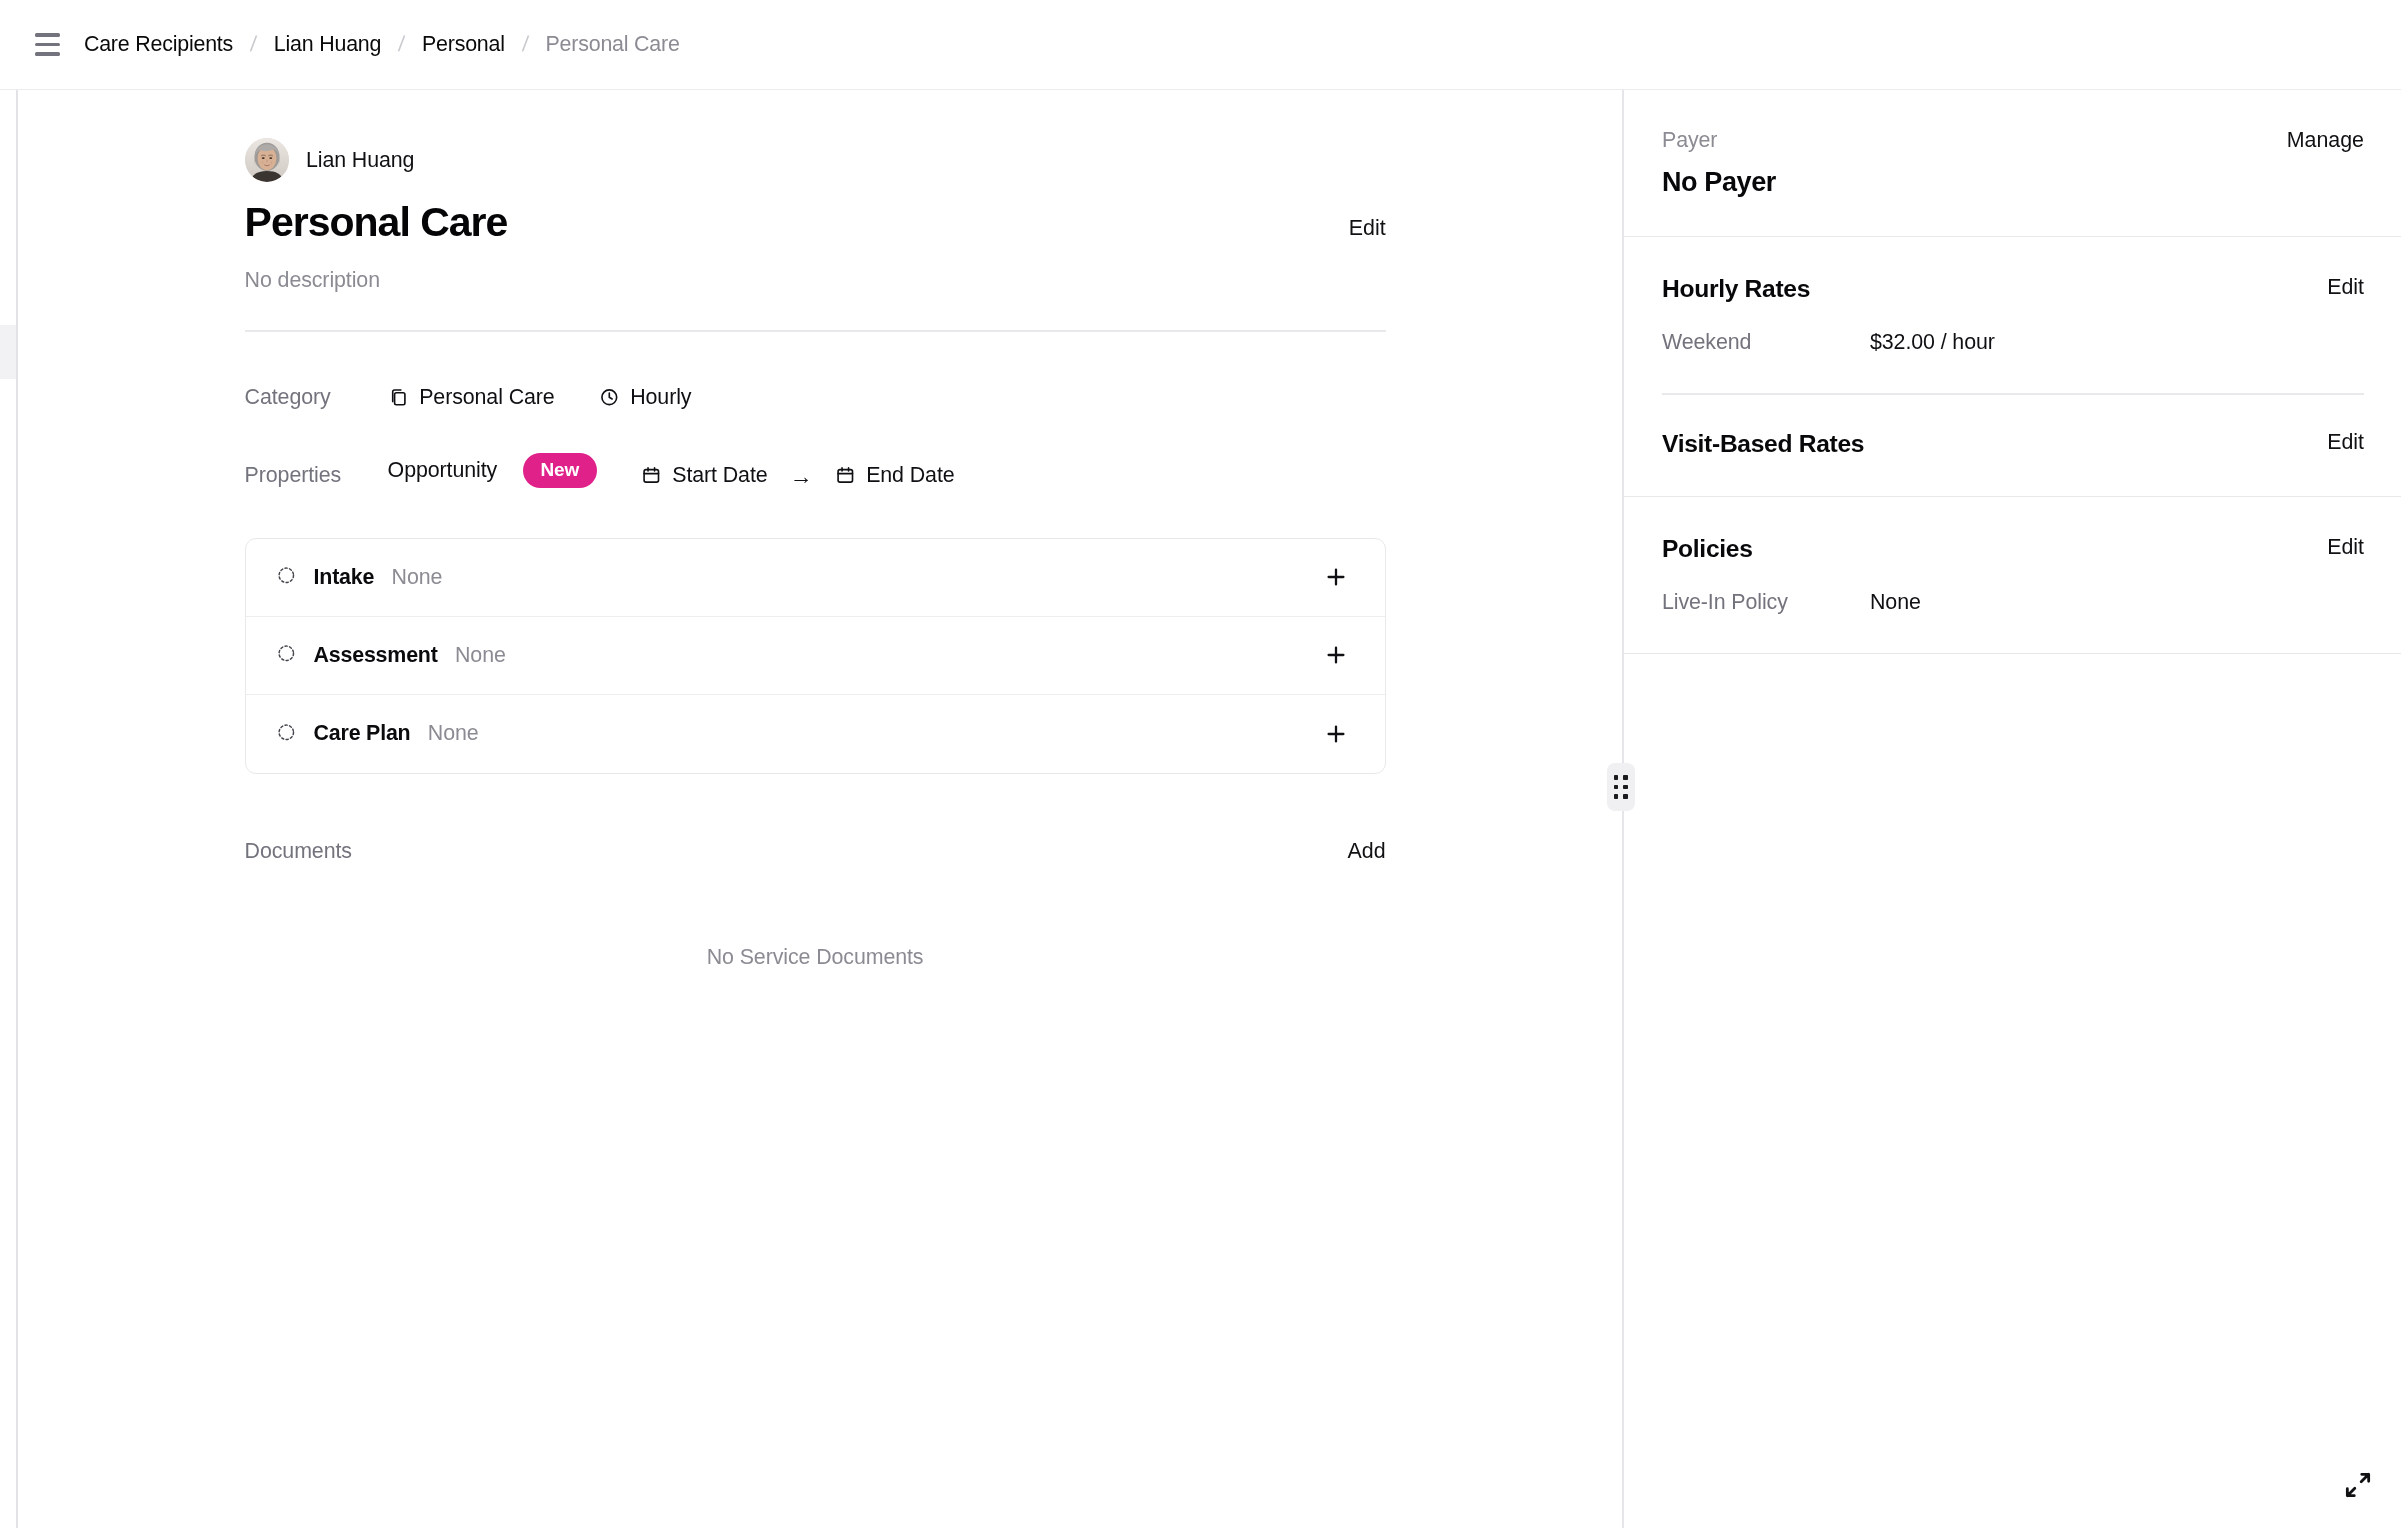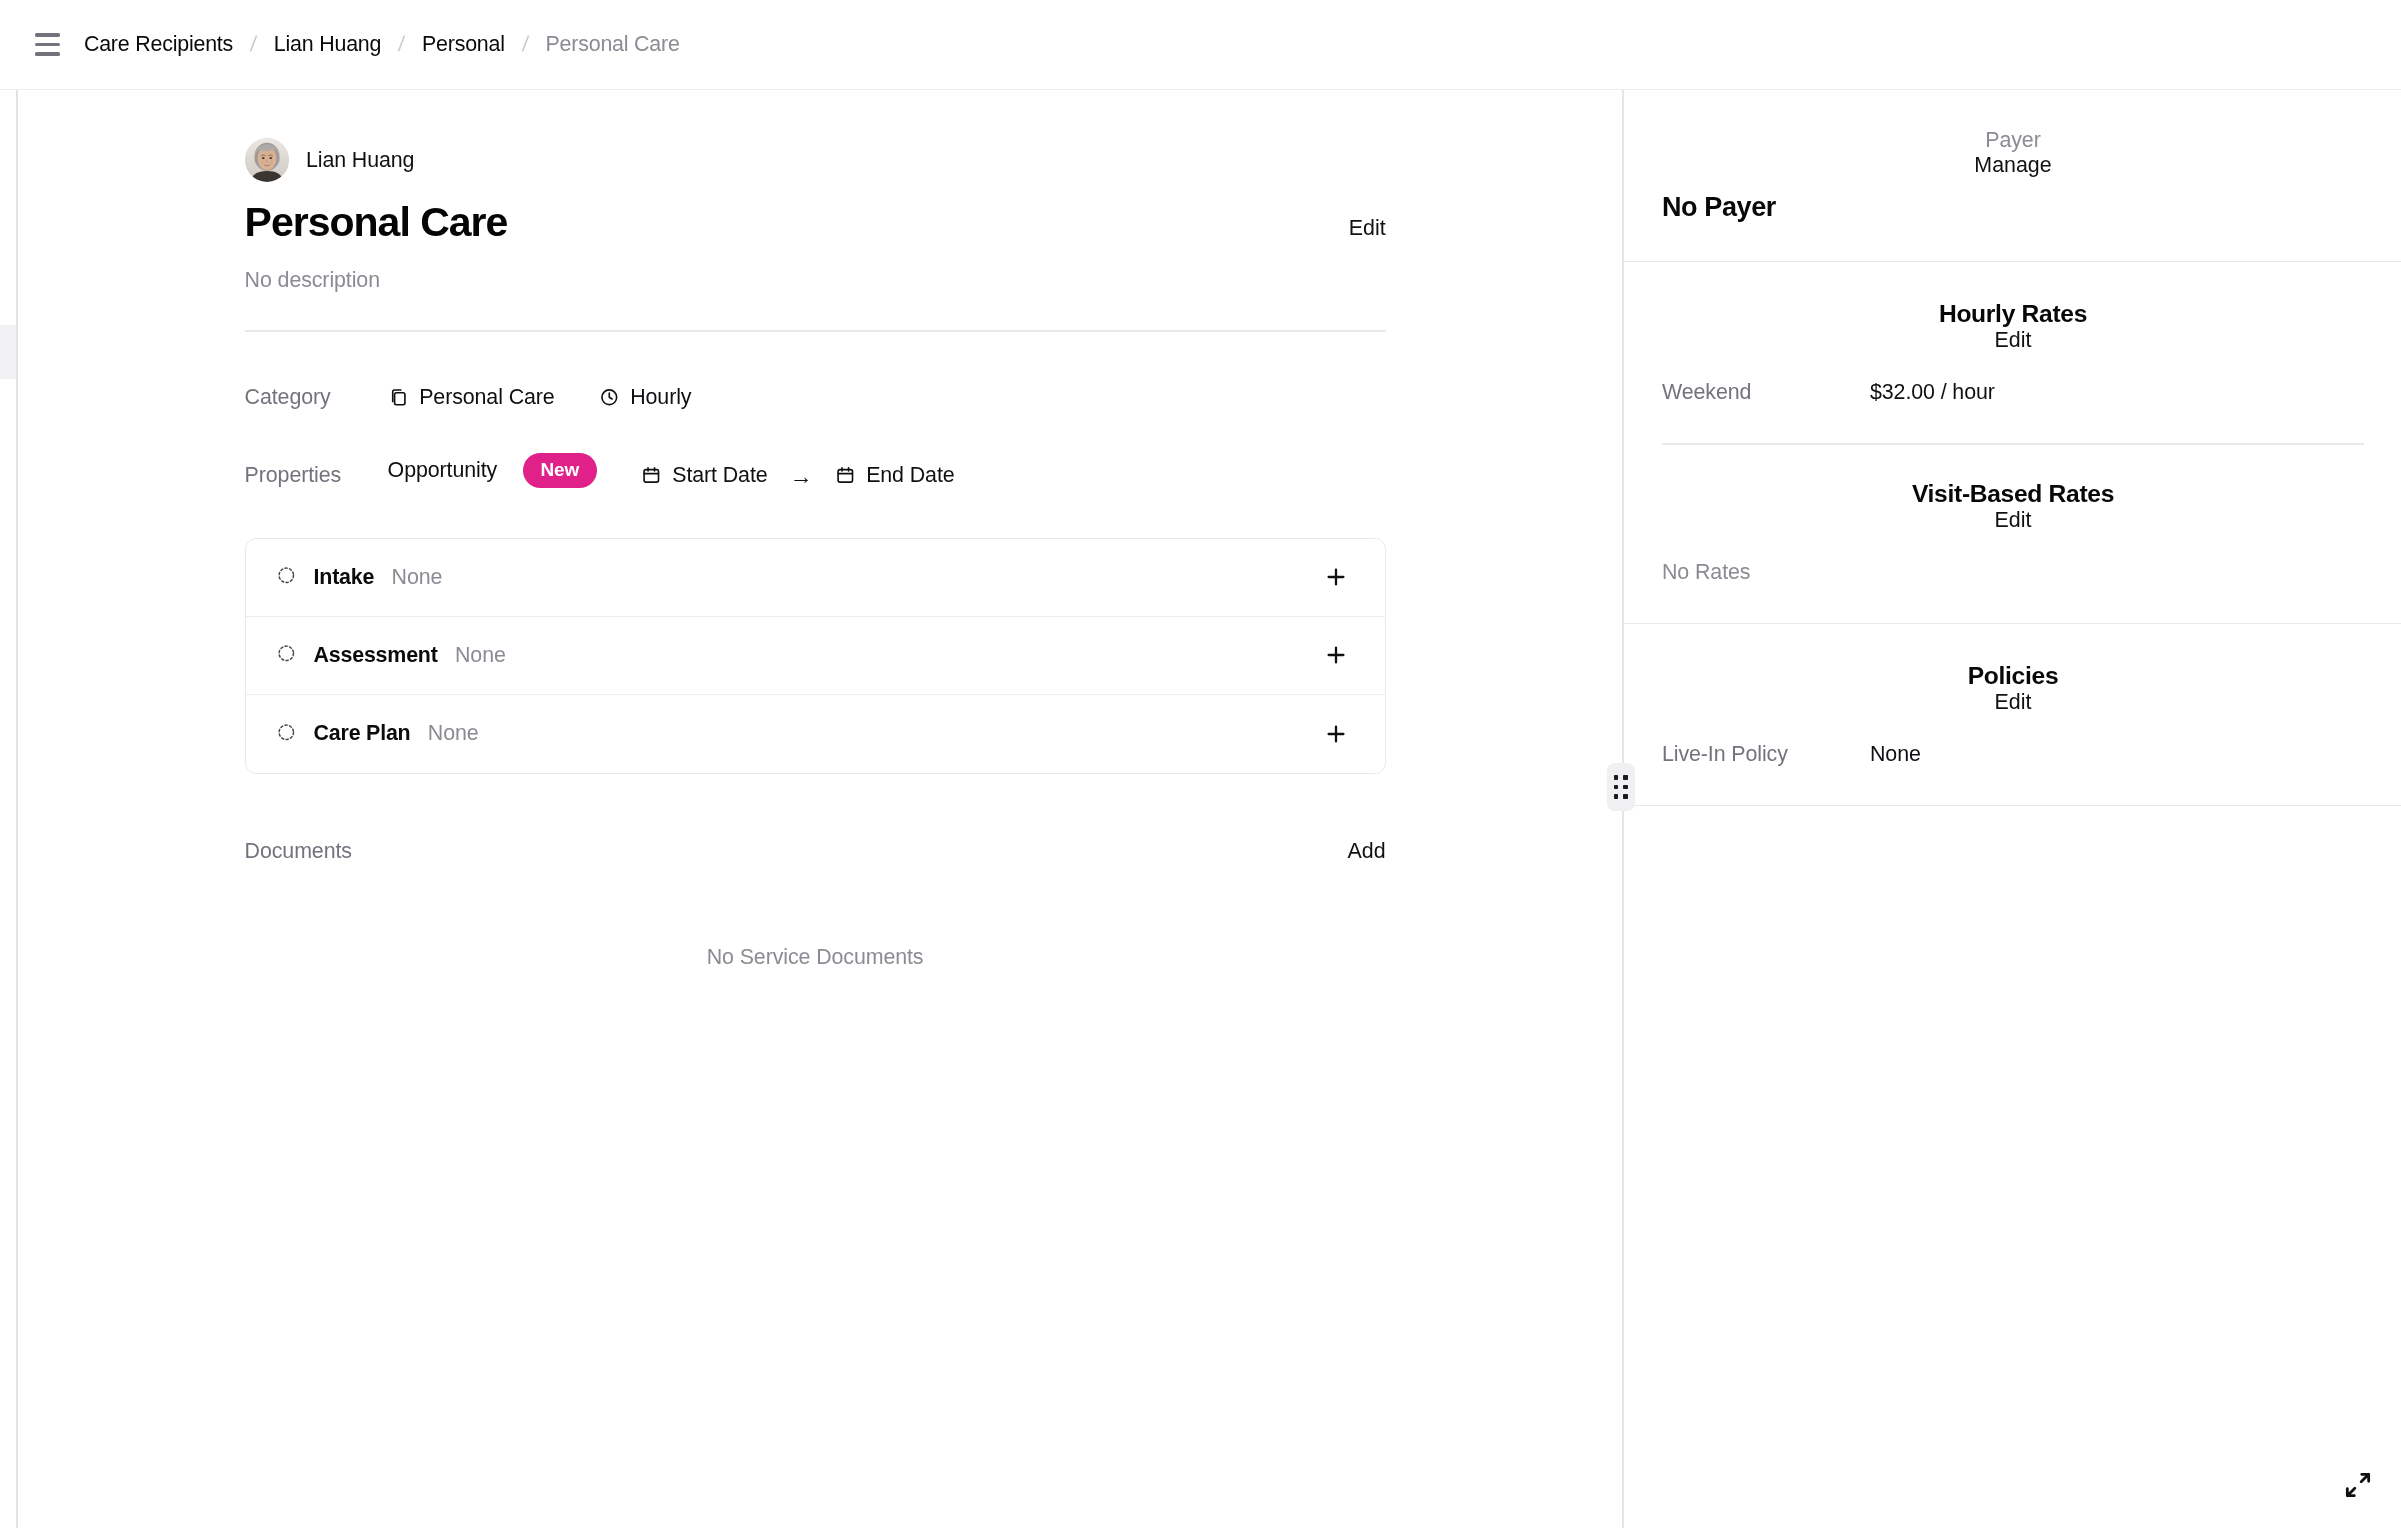--- a/index.html
+++ b/index.html
@@ -282,23 +282,22 @@
     background: #ffffff;
     border-left: 2.4px solid #e6e6ea;
   }
   .rp-section {
     padding: 38px 38px 38px 38px;
     border-bottom: 1.6px solid #e9e9ec;
   }
   .rp-section.nb { border-bottom: none; }
   .rp-head {
     display: flex;
-    align-items: center;
+    align-items: flex-start;
     justify-content: space-between;
-    flex-direction: column;
   }
   .rp-kicker {
     font-size: 21.4px;
     color: #8b8b93;
     letter-spacing: -0.1px;
   }
   .rp-title {
     font-size: 24.6px;
     font-weight: 700;
     color: #08080a;
@@ -624,21 +623,20 @@
         <span class="rp-k">Weekend</span>
         <span class="rp-v">$32.00 / hour</span>
       </div>
 
       <div class="rp-divider"></div>
 
       <div class="rp-head" style="margin-top:35px">
         <span class="rp-title">Visit-Based Rates</span>
         <span class="rp-action">Edit</span>
       </div>
-      <div class="rp-empty">No Rates</div>
     </div>
 
     <div class="rp-section">
       <div class="rp-head">
         <span class="rp-title">Policies</span>
         <span class="rp-action">Edit</span>
       </div>
       <div class="rp-kv">
         <span class="rp-k">Live-In Policy</span>
         <span class="rp-v">None</span>

